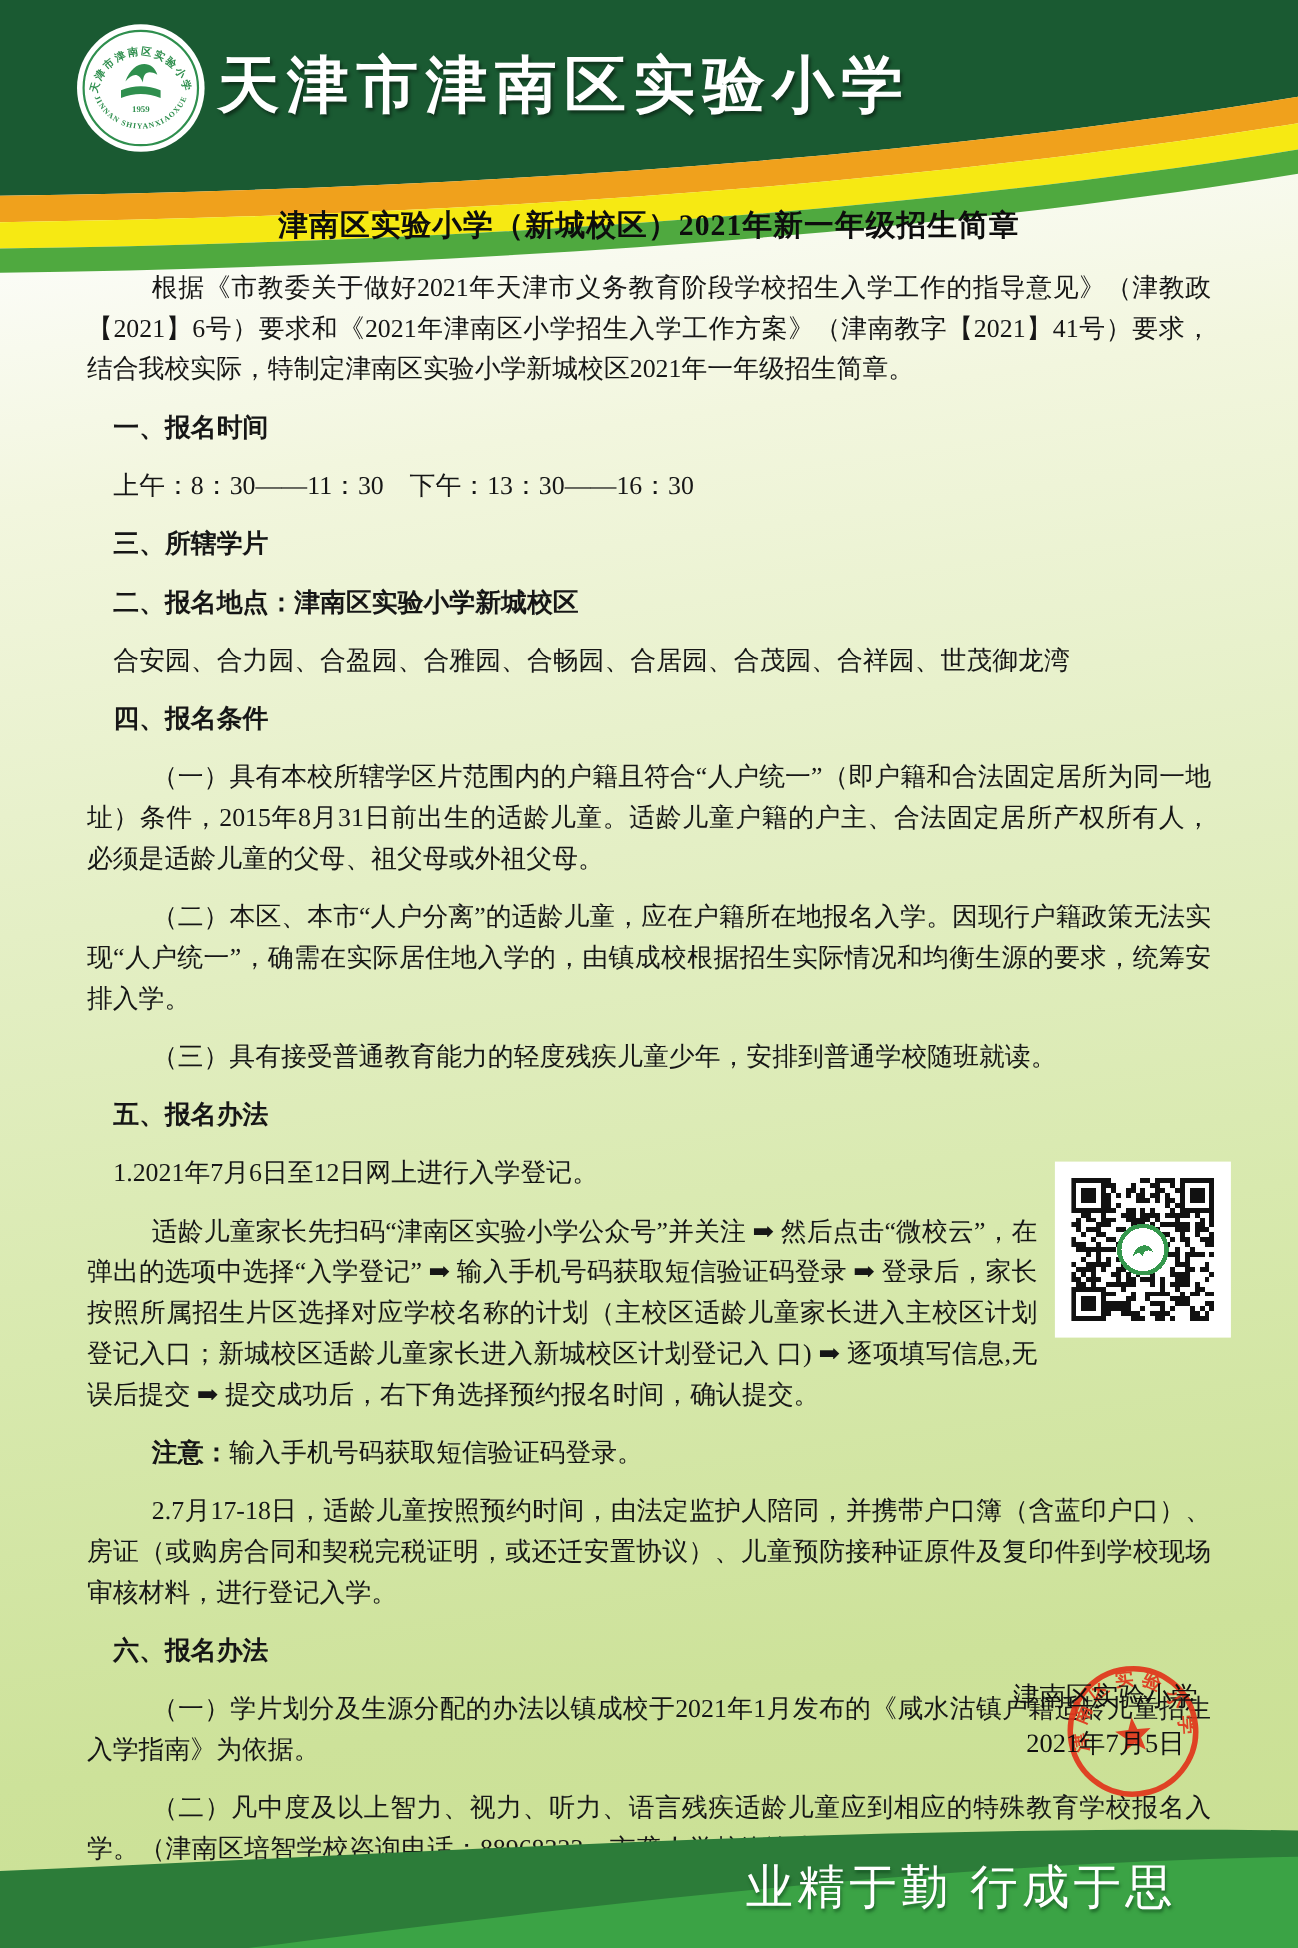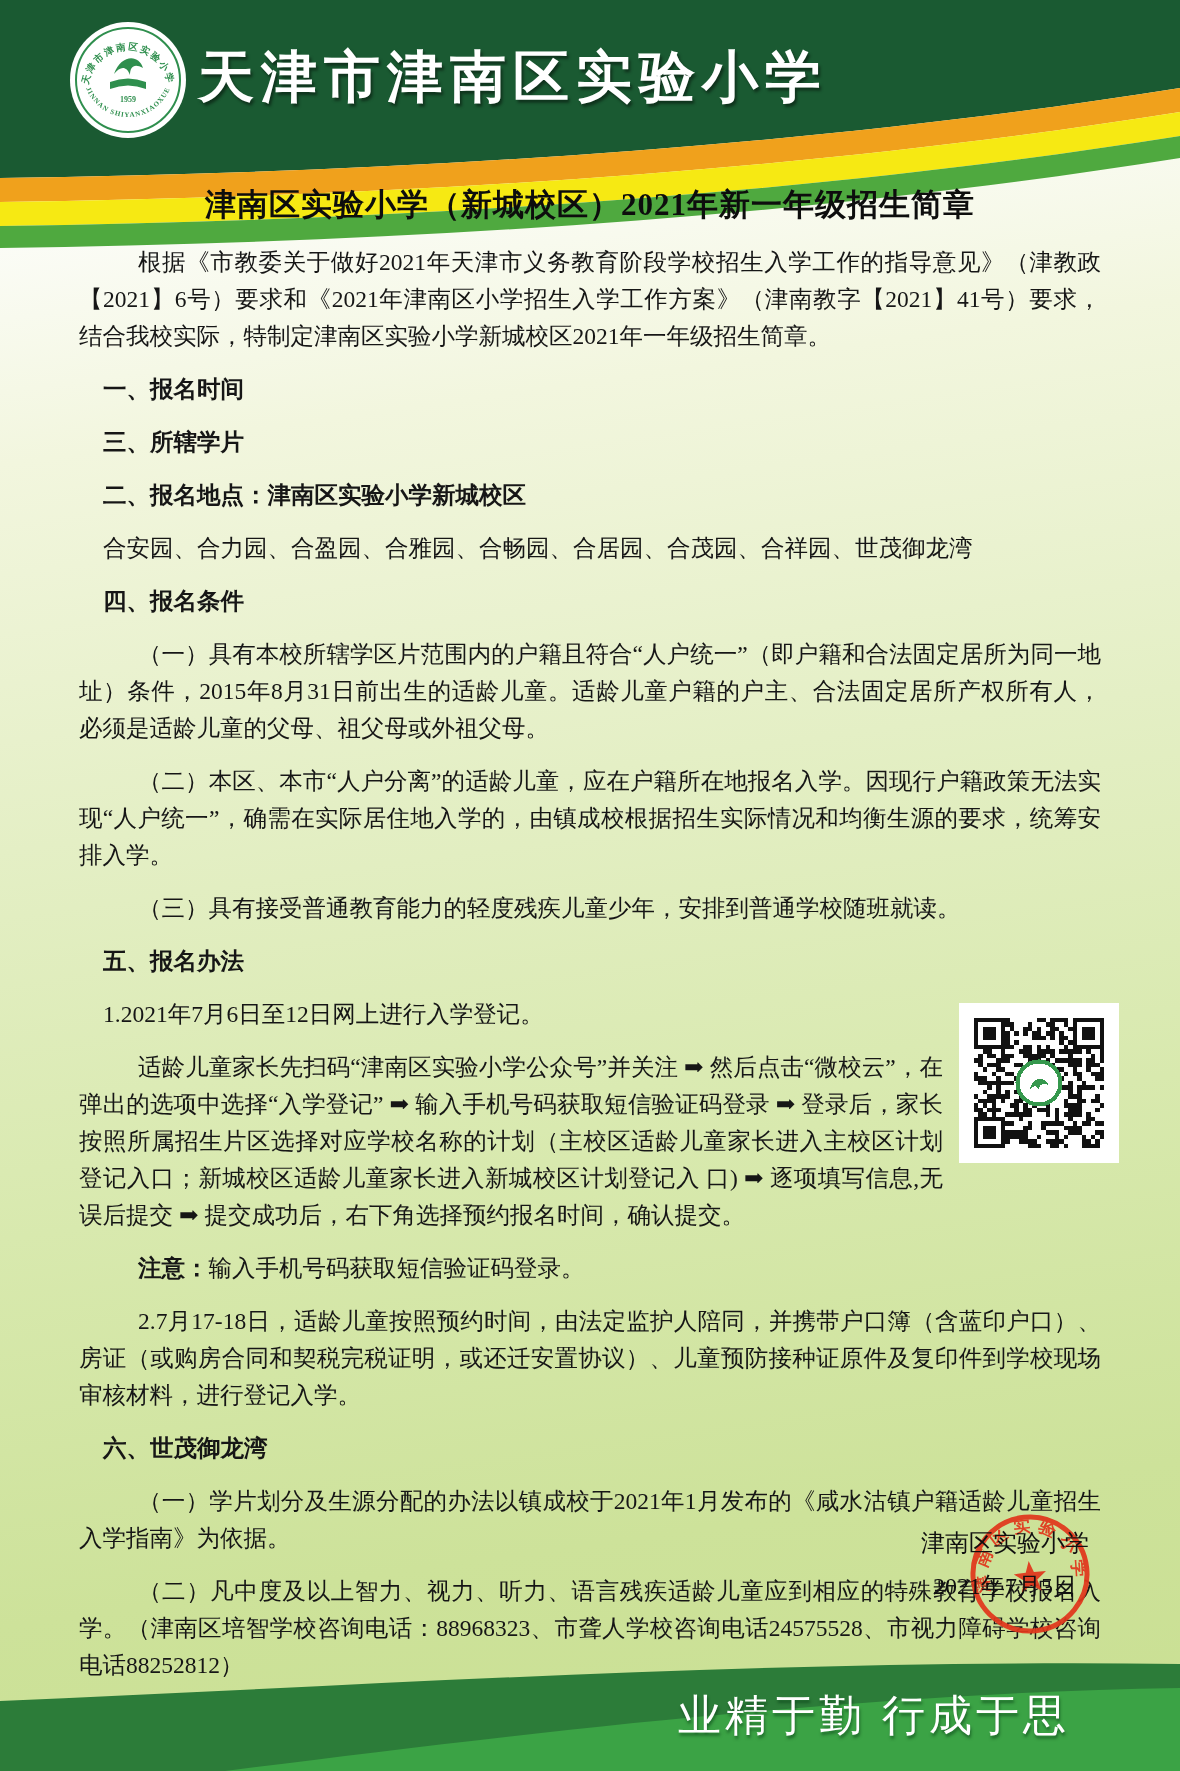--- a/index.html
+++ b/index.html
@@ -16,21 +16,21 @@
     font-weight:700; font-size:56px; letter-spacing:7px; color:#ffffff;
     text-shadow:2px 3px 3px rgba(0,0,0,0.45); white-space:nowrap;
   }
   .school-logo{position:absolute; left:68px; top:20px;}
   
   .doc{
     position:absolute; left:63px; top:182px; width:1054px;
     font-size:23.5px; line-height:37px;
   }
   .doc-title{
-    font-size:31px; font-weight:700; text-align:center; line-height:46px;
+    font-size:27px; font-weight:700; text-align:center; line-height:46px;
     margin:0 0 14px 0; color:#0d0d0d; letter-spacing:1px;
   }
   .doc p{margin:16px;}
   .para{text-align:justify; text-indent:59px;}
   .line{padding-left:24px;}
   .head{padding-left:24px; font-weight:700;}
   .doc b{font-weight:700;}
   
   .qr-float{
     float:right; width:160px; height:160px; background:#ffffff;
@@ -84,20 +84,21 @@
     <text x="0" y="22" font-size="8" fill="#2f8f4e" text-anchor="middle" font-weight="bold">1959</text>
   </svg>
 
   <div class="school-name">天津市津南区实验小学</div>
 
   <div class="doc">
     <h1 class="doc-title">津南区实验小学（新城校区）2021年新一年级招生简章</h1>
     <div id="blocks">
         <p class="para">根据《市教委关于做好2021年天津市义务教育阶段学校招生入学工作的指导意见》（津教政【2021】6号）要求和《2021年津南区小学招生入学工作方案》（津南教字【2021】41号）要求，结合我校实际，特制定津南区实验小学新城校区2021年一年级招生简章。</p>
         <p class="head">一、报名时间</p>
+        <p class="line">上午：8：30——11：30　下午：13：30——16：30</p>
         <p class="head">三、所辖学片</p>
         <p class="head">二、报名地点：津南区实验小学新城校区</p>
         <p class="line">合安园、合力园、合盈园、合雅园、合畅园、合居园、合茂园、合祥园、世茂御龙湾</p>
         <p class="head">四、报名条件</p>
         <p class="para">（一）具有本校所辖学区片范围内的户籍且符合“人户统一”（即户籍和合法固定居所为同一地址）条件，2015年8月31日前出生的适龄儿童。适龄儿童户籍的户主、合法固定居所产权所有人，必须是适龄儿童的父母、祖父母或外祖父母。</p>
         <p class="para">（二）本区、本市“人户分离”的适龄儿童，应在户籍所在地报名入学。因现行户籍政策无法实现“人户统一”，确需在实际居住地入学的，由镇成校根据招生实际情况和均衡生源的要求，统筹安排入学。</p>
         <p class="para">（三）具有接受普通教育能力的轻度残疾儿童少年，安排到普通学校随班就读。</p>
         <p class="head">五、报名办法</p>
         <p class="line">1.2021年7月6日至12日网上进行入学登记。</p>
     <div class="qr-float">
@@ -446,21 +447,21 @@
               <rect x="1" y="23" width="5" height="5" fill="#fff"></rect>
               <rect x="2" y="24" width="3" height="3"></rect>
             </g>
             <circle cx="14.5" cy="14.5" r="4.8" fill="#fff" stroke="#35984d" stroke-width="0.9"></circle>
             <path d="M12.4,16 C13,13 16,13 16.6,15 C15.2,14.2 14.6,15 14.5,16 C13.8,14.6 13.2,15.2 12.4,16 Z" fill="#35984d"></path>
           </svg>
     </div>
   <p class="para">适龄儿童家长先扫码“津南区实验小学公众号”并关注 ➡ 然后点击“微校云”，在弹出的选项中选择“入学登记” ➡ 输入手机号码获取短信验证码登录 ➡ 登录后，家长按照所属招生片区选择对应学校名称的计划（主校区适龄儿童家长进入主校区计划登记入口；新城校区适龄儿童家长进入新城校区计划登记入 口) ➡ 逐项填写信息,无误后提交 ➡ 提交成功后，右下角选择预约报名时间，确认提交。</p>
         <p class="para"><b>注意：</b><span>输入手机号码获取短信验证码登录。</span></p>
         <p class="para">2.7月17-18日，适龄儿童按照预约时间，由法定监护人陪同，并携带户口簿（含蓝印户口）、房证（或购房合同和契税完税证明，或还迁安置协议）、儿童预防接种证原件及复印件到学校现场审核材料，进行登记入学。</p>
-        <p class="head">六、世茂御龙湾</p>
+        <p class="head">六、报名办法</p>
         <p class="para">（一）学片划分及生源分配的办法以镇成校于2021年1月发布的《咸水沽镇户籍适龄儿童招生入学指南》为依据。</p>
         <p class="para">（二）凡中度及以上智力、视力、听力、语言残疾适龄儿童应到相应的特殊教育学校报名入学。（津南区培智学校咨询电话：88968323、市聋人学校咨询电话24575528、市视力障碍学校咨询电话88252812）</p>
         <p class="para">（三）凡已在镇成校申请入学登记的外省市随迁子女的录取情况，将于7月31日之前电话通知各位家长。</p>
         <p class="para">（四）适龄儿童确因身体状况等原因需要延迟入学的，其法定监护人应当向学校提出书面申请。</p>
         <p class="para">（五）疫情期间，家长进入学校，请戴好口罩，出示健康码，测量体温，叙述旅居史，并保持1米安全距离。</p>
         <p class="line"><b>七、咨询电话：</b><span>　88523309　石校长　　　　88523306　刘主任</span></p>
         <p class="line"><b>八、监督电话：</b><span>咸水沽镇成校　88915869　　　　教育局中小学科　88510599</span></p>
       </div>
   </div>
 

